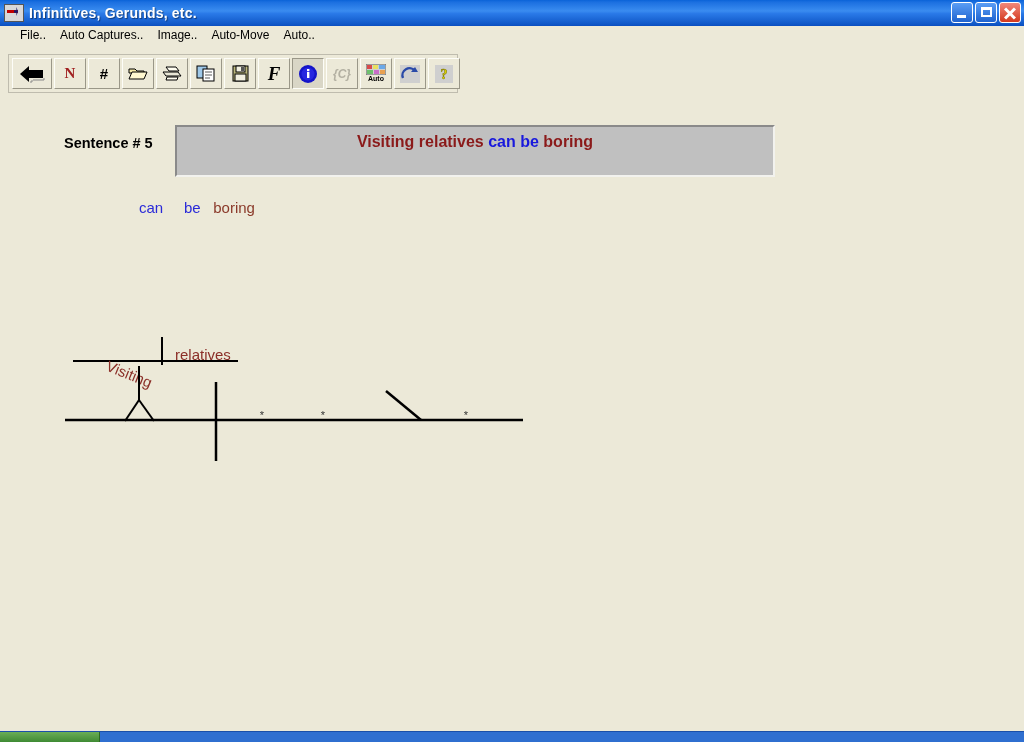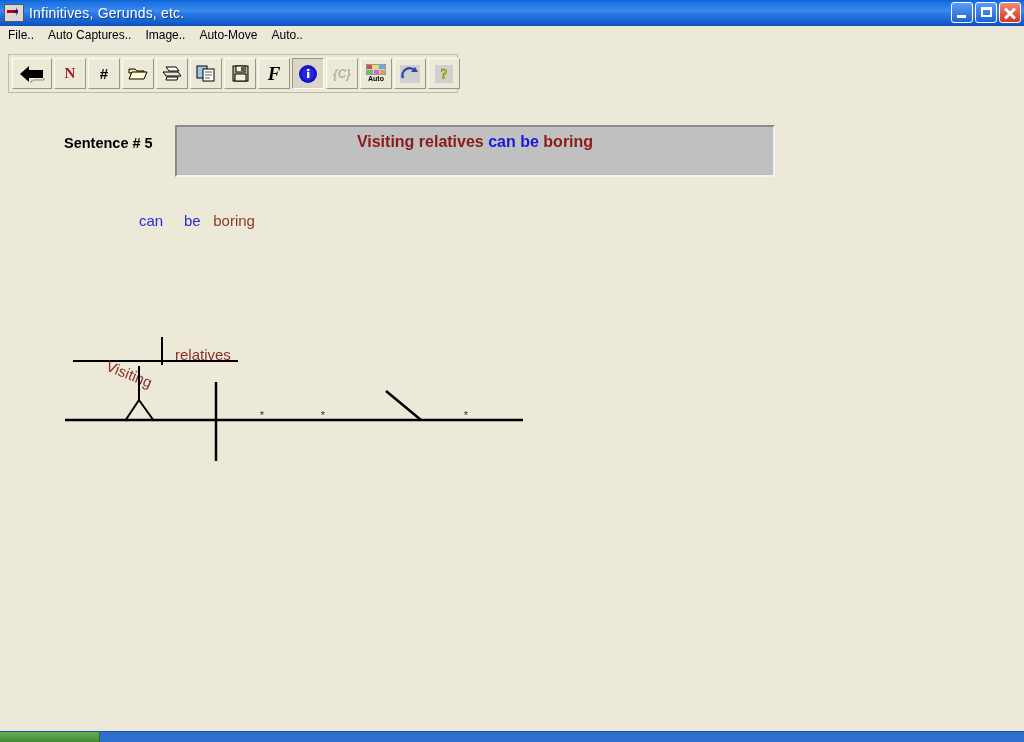--- a/index.html
+++ b/index.html
@@ -49,21 +49,21 @@
     content: "";
     position: absolute;
     left: 9px; top: 2px;
     width: 4px; height: 9px;
     background: #1a1a6a;
     clip-path: polygon(0 35%, 60% 35%, 60% 0, 100% 50%, 60% 100%, 60% 65%, 0 65%);
   }
   .title-text {
     color: #ffffff;
     font-size: 14px;
-    font-weight: normal;
+    font-weight: bold;
     letter-spacing: .2px;
     text-shadow: 1px 1px 1px rgba(0,0,0,.45);
     white-space: nowrap;
   }
   .title-btns {
     position: absolute;
     right: 3px; top: 2px;
     display: flex;
     gap: 2px;
   }
@@ -102,21 +102,21 @@
     display: flex;
     align-items: center;
     font-size: 12px;
     color: #000;
   }
   .menu-item {
     padding: 1px 7px;
     white-space: nowrap;
     cursor: default;
   }
-  .menu-item:first-child { margin-left: 1px; }
+  .menu-item:first-child { margin-left: 13px; }
 
   
   .toolbar {
     position: absolute;
     left: 8px; top: 54px;
     width: 450px; height: 39px;
     border: 1px solid #bfbcae;
     background: #ece9d8;
     display: flex;
     align-items: center;
@@ -174,21 +174,21 @@
     font-size: 16px;
     font-weight: bold;
     white-space: pre;
   }
   .w-red  { color: #8b1a1a; }
   .w-blue { color: #1818dd; }
 
   
   .wordrow {
     position: absolute;
-    left: 139px; top: 212px;
+    left: 139px; top: 199px;
     font-size: 15px;
     white-space: pre;
   }
   .wordrow .wr { color: #8b3a2a; }
   .wordrow .wb { color: #2a2ad8; }
 
   
   .diagram {
     position: absolute;
     left: 0; top: 0;

